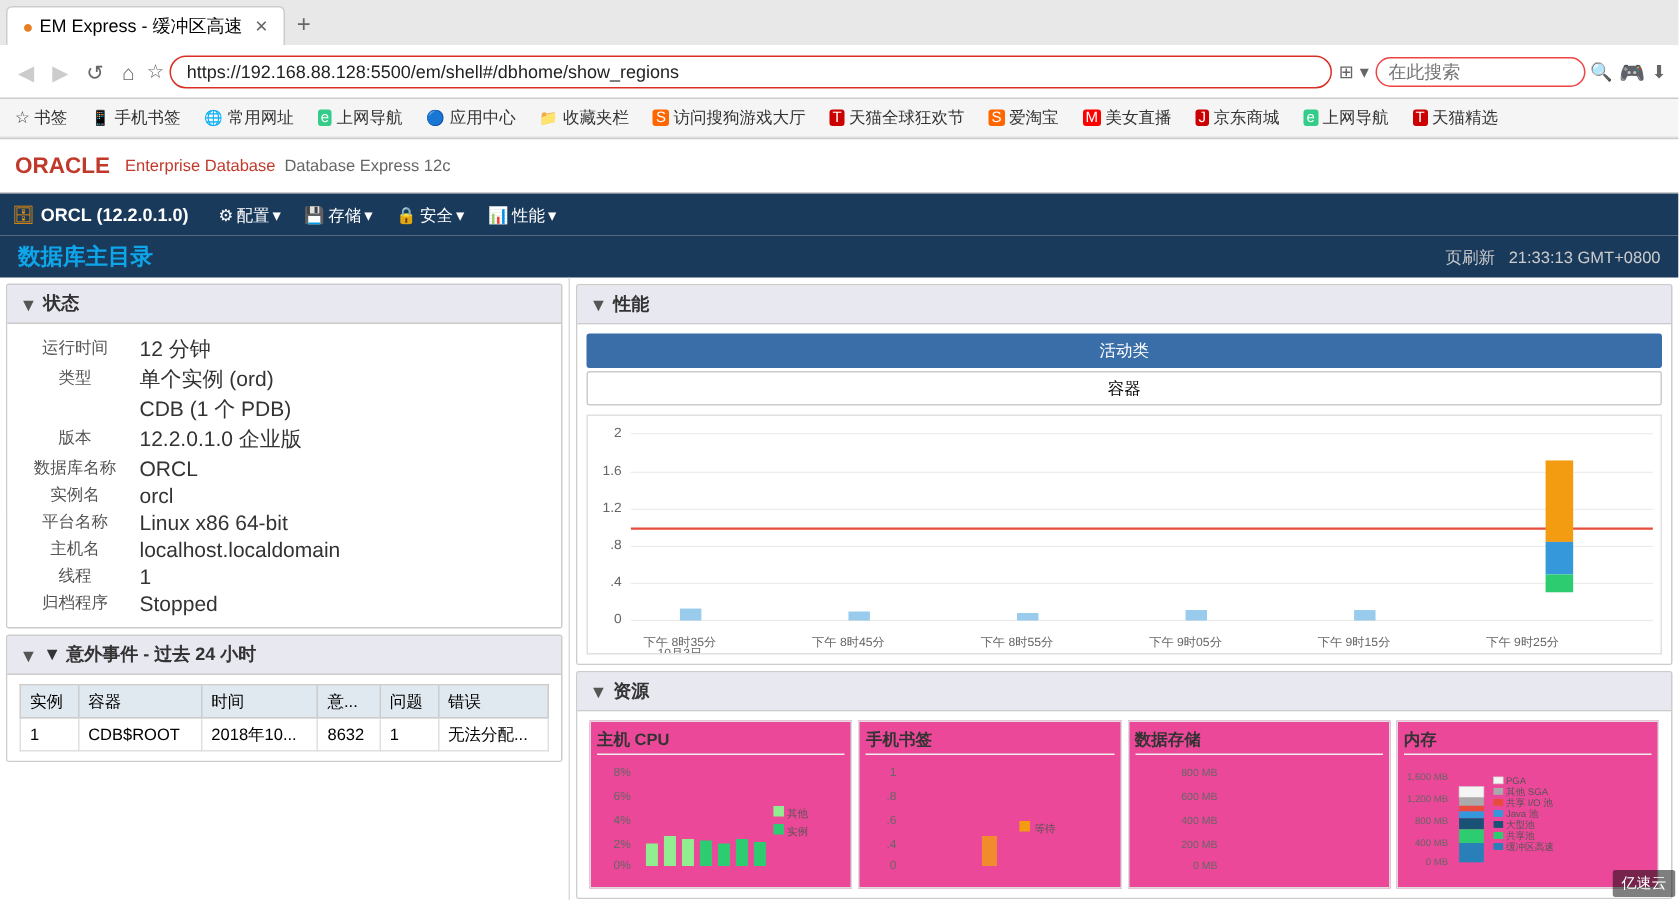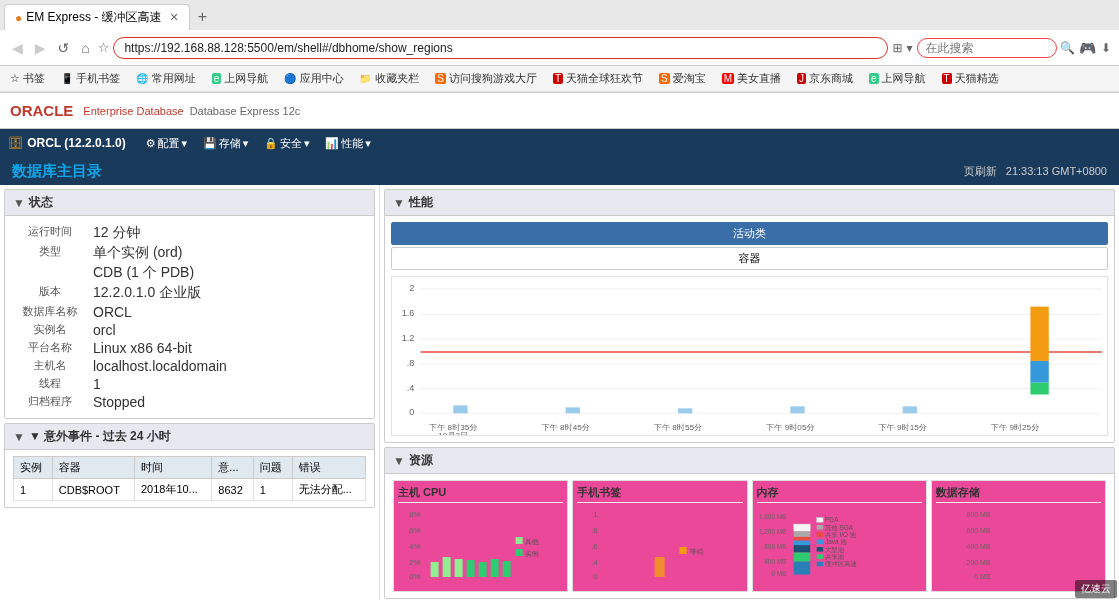--- a/index.html
+++ b/index.html
@@ -392,20 +392,33 @@
 
                 <rect x="75" y="50" width="10" height="20" fill="#f39c12" opacity="0.8"></rect>
 
                 <rect x="100" y="40" width="7" height="7" fill="#f39c12"></rect>
                 <text x="110" y="47" font-size="7" fill="#555">等待</text>
               </svg>
             </div>
           </div>
 
           <div class="resource-card">
+            <div class="resource-card-title">数据存储</div>
+            <div class="resource-chart">
+              <svg width="100%" height="80" viewBox="0 0 120 80">
+                <text x="32" y="10" font-size="7" fill="#666" text-anchor="end">800 MB</text>
+                <text x="32" y="26" font-size="7" fill="#666" text-anchor="end">600 MB</text>
+                <text x="32" y="42" font-size="7" fill="#666" text-anchor="end">400 MB</text>
+                <text x="32" y="58" font-size="7" fill="#666" text-anchor="end">200 MB</text>
+                <text x="32" y="72" font-size="7" fill="#666" text-anchor="end">0 MB</text>
+              </svg>
+            </div>
+          </div>
+
+          <div class="resource-card">
             <div class="resource-card-title">内存</div>
             <div class="resource-chart">
               <svg width="100%" height="80" viewBox="0 0 180 80">
                 <text x="32" y="10" font-size="7" fill="#666" text-anchor="end">1,600 MB</text>
                 <text x="32" y="26" font-size="7" fill="#666" text-anchor="end">1,200 MB</text>
                 <text x="32" y="42" font-size="7" fill="#666" text-anchor="end">800 MB</text>
                 <text x="32" y="58" font-size="7" fill="#666" text-anchor="end">400 MB</text>
                 <text x="32" y="72" font-size="7" fill="#666" text-anchor="end">0 MB</text>
 
                 <rect x="40" y="15" width="18" height="8" fill="#f5f5f5" stroke="#ccc" stroke-width="0.5"></rect>
@@ -427,32 +440,19 @@
                 <rect x="65" y="40" width="7" height="5" fill="#1a5276"></rect>
                 <text x="74" y="45" font-size="7" fill="#555">大型池</text>
                 <rect x="65" y="48" width="7" height="5" fill="#2ecc71"></rect>
                 <text x="74" y="53" font-size="7" fill="#555">共享池</text>
                 <rect x="65" y="56" width="7" height="5" fill="#2980b9"></rect>
                 <text x="74" y="61" font-size="7" fill="#555">缓冲区高速</text>
               </svg>
             </div>
           </div>
 
-          <div class="resource-card">
-            <div class="resource-card-title">数据存储</div>
-            <div class="resource-chart">
-              <svg width="100%" height="80" viewBox="0 0 120 80">
-                <text x="32" y="10" font-size="7" fill="#666" text-anchor="end">800 MB</text>
-                <text x="32" y="26" font-size="7" fill="#666" text-anchor="end">600 MB</text>
-                <text x="32" y="42" font-size="7" fill="#666" text-anchor="end">400 MB</text>
-                <text x="32" y="58" font-size="7" fill="#666" text-anchor="end">200 MB</text>
-                <text x="32" y="72" font-size="7" fill="#666" text-anchor="end">0 MB</text>
-              </svg>
-            </div>
-          </div>
-
         </div>
       </div>
     </div>
   </div>
 </div>
 
 <div class="watermark">亿速云</div>
 
 </body></html>

